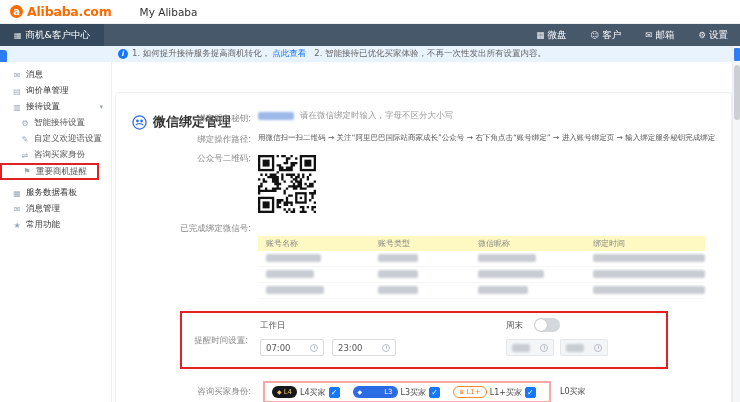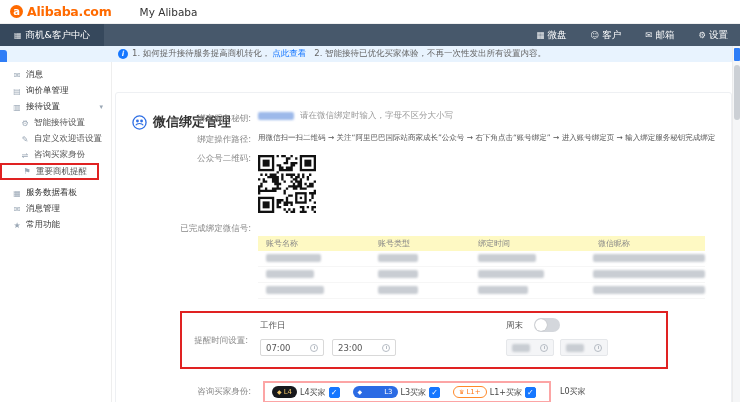--- a/index.html
+++ b/index.html
@@ -256,22 +256,22 @@
             <rect x="18" y="18" width="1" height="1" fill="#111"></rect>
         <path d="M8 0h1v1h-1zM10 0h1v1h-1zM11 0h1v1h-1zM14 0h1v1h-1zM12 1h1v1h-1zM13 1h1v1h-1zM16 1h1v1h-1zM12 2h1v1h-1zM11 3h1v1h-1zM12 3h1v1h-1zM14 3h1v1h-1zM15 3h1v1h-1zM16 3h1v1h-1zM8 4h1v1h-1zM9 4h1v1h-1zM14 4h1v1h-1zM15 4h1v1h-1zM9 5h1v1h-1zM10 5h1v1h-1zM12 5h1v1h-1zM13 5h1v1h-1zM14 5h1v1h-1zM9 6h1v1h-1zM10 6h1v1h-1zM11 6h1v1h-1zM12 6h1v1h-1zM13 6h1v1h-1zM14 6h1v1h-1zM8 7h1v1h-1zM1 8h1v1h-1zM3 8h1v1h-1zM5 8h1v1h-1zM6 8h1v1h-1zM7 8h1v1h-1zM10 8h1v1h-1zM12 8h1v1h-1zM13 8h1v1h-1zM14 8h1v1h-1zM15 8h1v1h-1zM17 8h1v1h-1zM19 8h1v1h-1zM22 8h1v1h-1zM4 9h1v1h-1zM5 9h1v1h-1zM6 9h1v1h-1zM7 9h1v1h-1zM8 9h1v1h-1zM10 9h1v1h-1zM14 9h1v1h-1zM16 9h1v1h-1zM17 9h1v1h-1zM19 9h1v1h-1zM21 9h1v1h-1zM0 10h1v1h-1zM2 10h1v1h-1zM6 10h1v1h-1zM7 10h1v1h-1zM8 10h1v1h-1zM10 10h1v1h-1zM15 10h1v1h-1zM16 10h1v1h-1zM18 10h1v1h-1zM21 10h1v1h-1zM2 11h1v1h-1zM3 11h1v1h-1zM6 11h1v1h-1zM7 11h1v1h-1zM8 11h1v1h-1zM11 11h1v1h-1zM14 11h1v1h-1zM16 11h1v1h-1zM17 11h1v1h-1zM18 11h1v1h-1zM24 11h1v1h-1zM1 12h1v1h-1zM7 12h1v1h-1zM8 12h1v1h-1zM9 12h1v1h-1zM15 12h1v1h-1zM17 12h1v1h-1zM18 12h1v1h-1zM20 12h1v1h-1zM22 12h1v1h-1zM23 12h1v1h-1zM0 13h1v1h-1zM1 13h1v1h-1zM8 13h1v1h-1zM13 13h1v1h-1zM14 13h1v1h-1zM15 13h1v1h-1zM16 13h1v1h-1zM17 13h1v1h-1zM18 13h1v1h-1zM21 13h1v1h-1zM22 13h1v1h-1zM23 13h1v1h-1zM0 14h1v1h-1zM3 14h1v1h-1zM6 14h1v1h-1zM7 14h1v1h-1zM8 14h1v1h-1zM9 14h1v1h-1zM12 14h1v1h-1zM15 14h1v1h-1zM16 14h1v1h-1zM18 14h1v1h-1zM19 14h1v1h-1zM20 14h1v1h-1zM0 15h1v1h-1zM1 15h1v1h-1zM2 15h1v1h-1zM3 15h1v1h-1zM4 15h1v1h-1zM5 15h1v1h-1zM6 15h1v1h-1zM7 15h1v1h-1zM11 15h1v1h-1zM24 15h1v1h-1zM0 16h1v1h-1zM11 16h1v1h-1zM22 16h1v1h-1zM23 16h1v1h-1zM24 16h1v1h-1zM13 17h1v1h-1zM14 17h1v1h-1zM23 17h1v1h-1zM12 18h1v1h-1zM23 18h1v1h-1zM8 19h1v1h-1zM9 19h1v1h-1zM10 19h1v1h-1zM12 19h1v1h-1zM22 19h1v1h-1zM8 20h1v1h-1zM9 20h1v1h-1zM11 20h1v1h-1zM12 20h1v1h-1zM13 20h1v1h-1zM14 20h1v1h-1zM24 20h1v1h-1zM8 21h1v1h-1zM11 21h1v1h-1zM12 21h1v1h-1zM14 21h1v1h-1zM8 22h1v1h-1zM9 22h1v1h-1zM18 22h1v1h-1zM19 22h1v1h-1zM21 22h1v1h-1zM23 22h1v1h-1zM24 22h1v1h-1zM11 23h1v1h-1zM13 23h1v1h-1zM15 23h1v1h-1zM19 23h1v1h-1zM23 23h1v1h-1zM12 24h1v1h-1zM14 24h1v1h-1zM15 24h1v1h-1zM18 24h1v1h-1zM19 24h1v1h-1zM20 24h1v1h-1zM24 24h1v1h-1z" fill="#111"></path>
           </svg>
       </div>
 
       <span class="f-lbl" style="top:130px">已完成绑定微信号:</span>
       <div class="acc-table">
         <div class="t-head">
           <div class="t-th c0">账号名称</div>
           <div class="t-th c1">账号类型</div>
+          <div class="t-th c2">微信昵称</div>
           <div class="t-th c3">绑定时间</div>
-          <div class="t-th c2">微信昵称</div>
         </div>
         <div class="t-row">
           <div class="t-td c0"><span class="rd" style="width:55px"></span></div>
           <div class="t-td c1"><span class="rd" style="width:40px"></span></div>
           <div class="t-td c2"><span class="rd" style="width:58px"></span></div>
           <div class="t-td c3"><span class="rd" style="width:112px"></span></div>
         </div>
         <div class="t-row">
           <div class="t-td c0"><span class="rd" style="width:48px"></span></div>
           <div class="t-td c1"><span class="rd" style="width:40px"></span></div>

